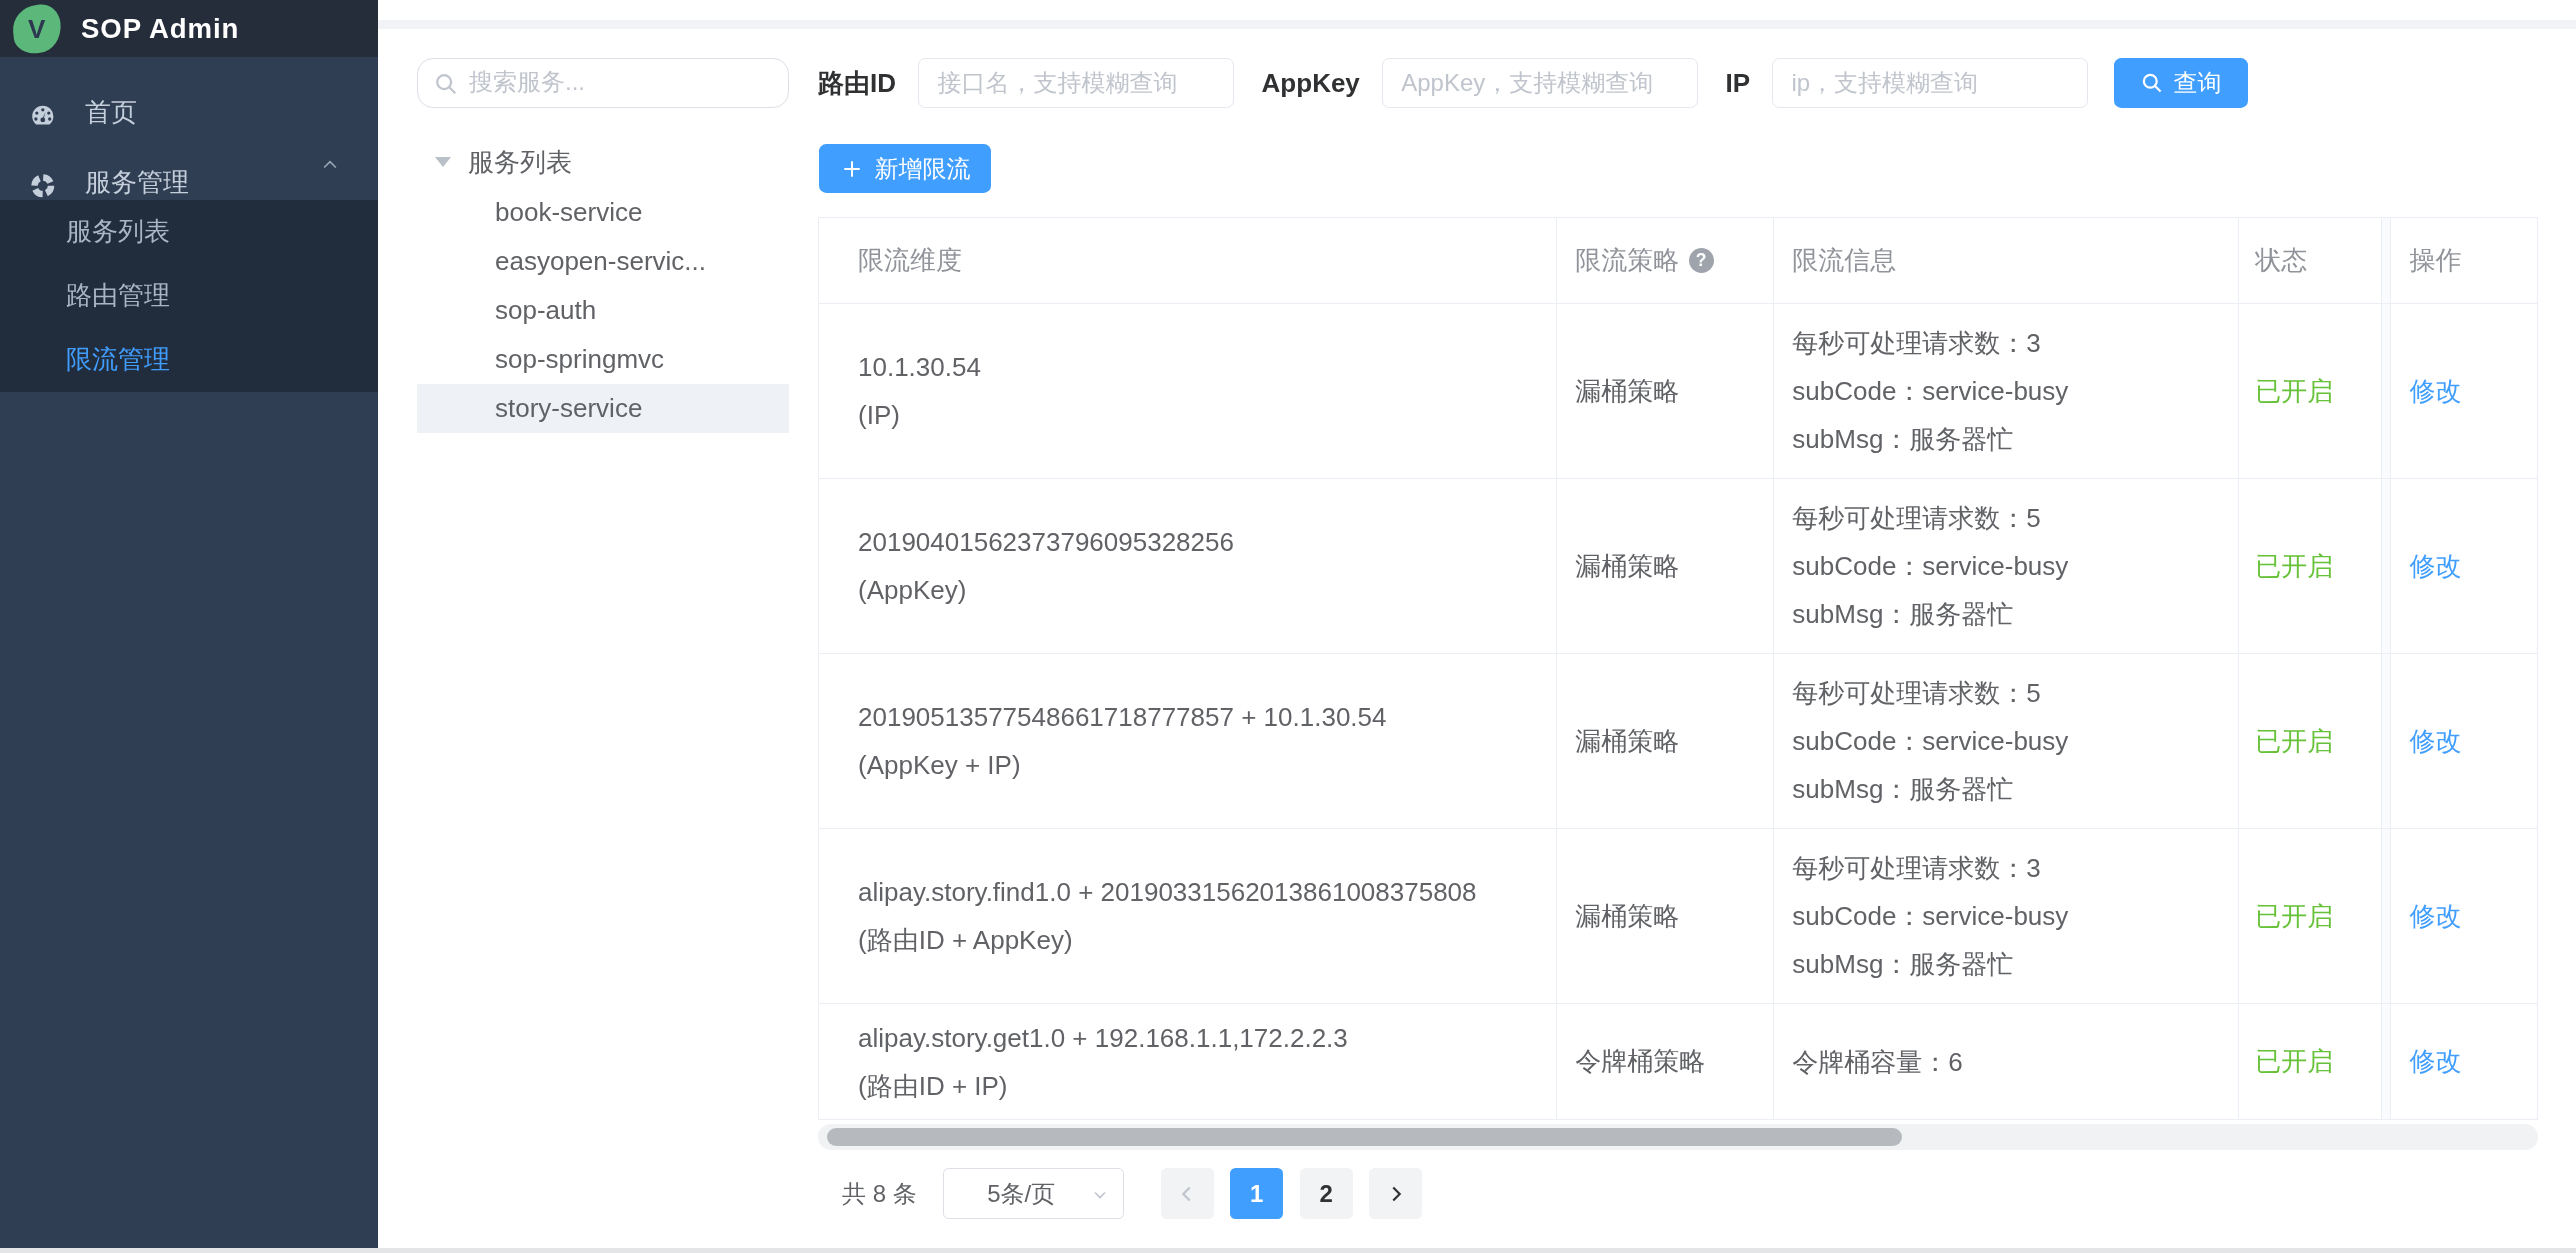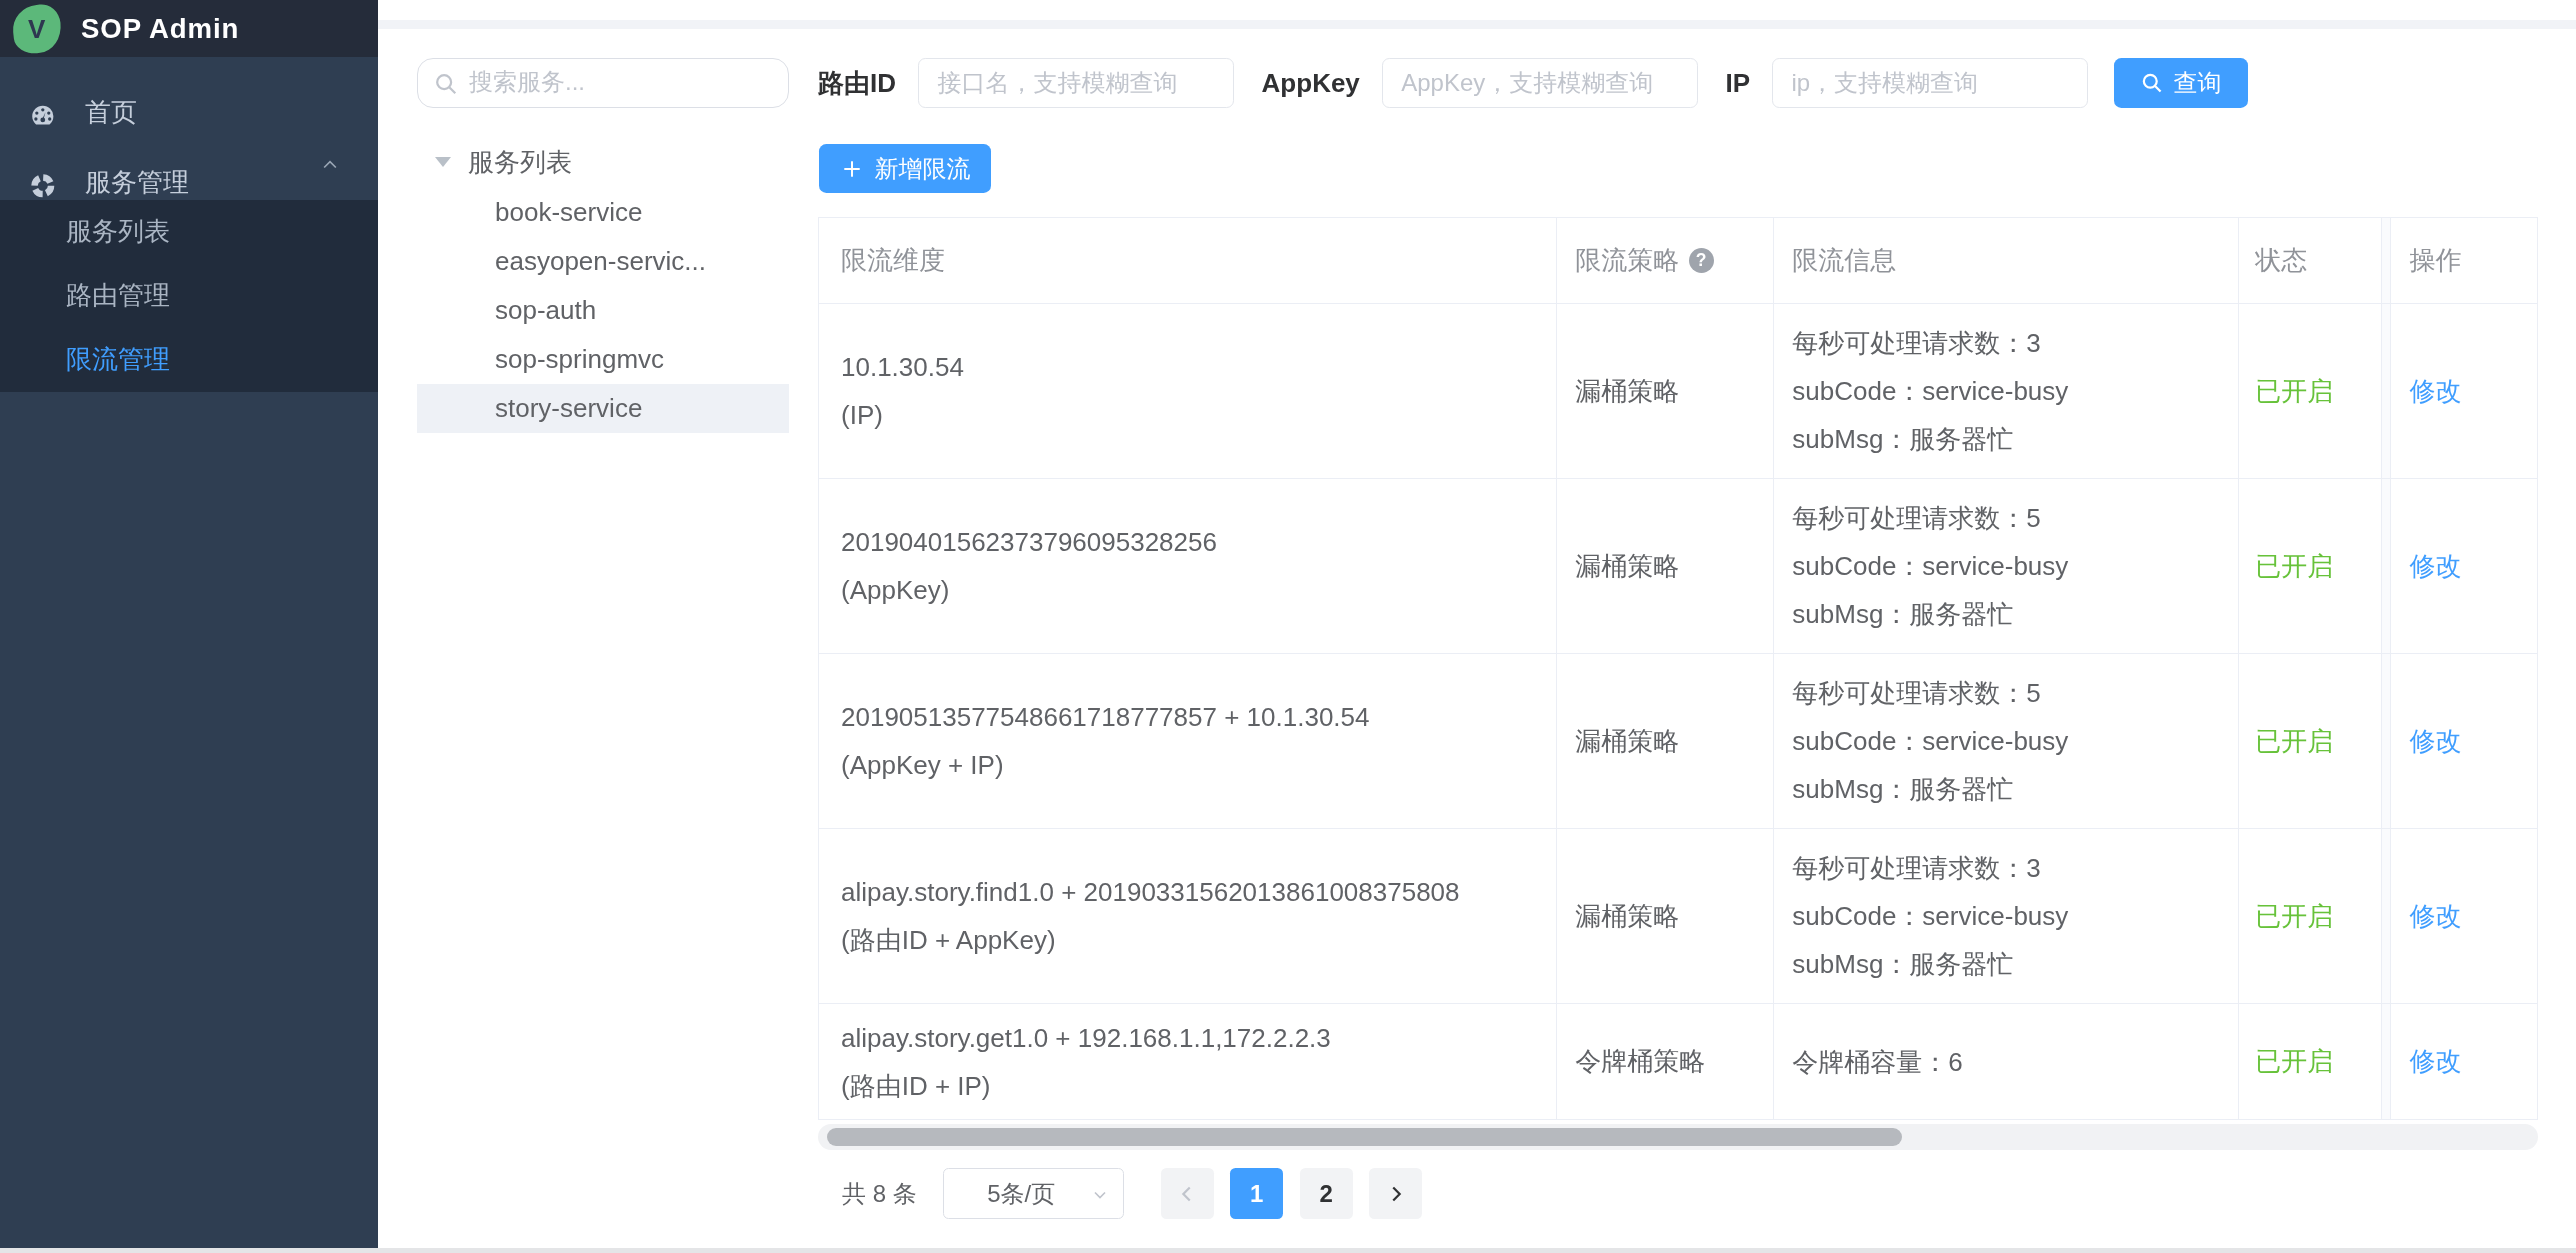--- a/index.html
+++ b/index.html
@@ -51,21 +51,21 @@
   .search-btn svg { width:24px; height:24px; margin-right:9.2px; }
   .add-btn { position:absolute; left:441px; top:144px; width:172px; height:49px; font-size:24px; }
   .add-btn svg { width:24px; height:24px; margin-right:11px; }
 
   
   .table { position:absolute; left:440px; top:217px; width:1720px; border-top:1.8px solid #ebeef5; font-size:26px; color:#606266; }
   .t-head { display:flex; height:86px; border-bottom:1.8px solid #ebeef5; color:#909399; }
   .t-row { display:flex; height:175px; border-bottom:1.8px solid #ebeef5; }
   .t-row.short { height:116px; }
   .td { display:flex; flex-direction:column; justify-content:center; border-right:1.8px solid #ebeef5; padding-left:18.4px; }
-  .td.first { border-left:1.8px solid #ebeef5; padding-left:22px; }
+  .td.first { border-left:1.8px solid #ebeef5; padding-left:39px; }
   .col-dim { width:739px; }
   .col-strat { width:217px; }
   .col-info { width:465px; }
   .col-status { width:143px; padding-left:16.5px; }
   .col-gutter { width:9.2px; padding:0; background:#fafbfd; }
   .col-action { width:147px; }
   .t-head .td { justify-content:center; }
   .head-inline { display:flex; align-items:center; }
   .q-icon { width:25px; height:25px; border-radius:50%; background:#9fa4ac; color:#fff; font-size:17.5px; font-weight:bold; display:flex; align-items:center; justify-content:center; margin-left:9.2px; }
   .line { line-height:48px; }

